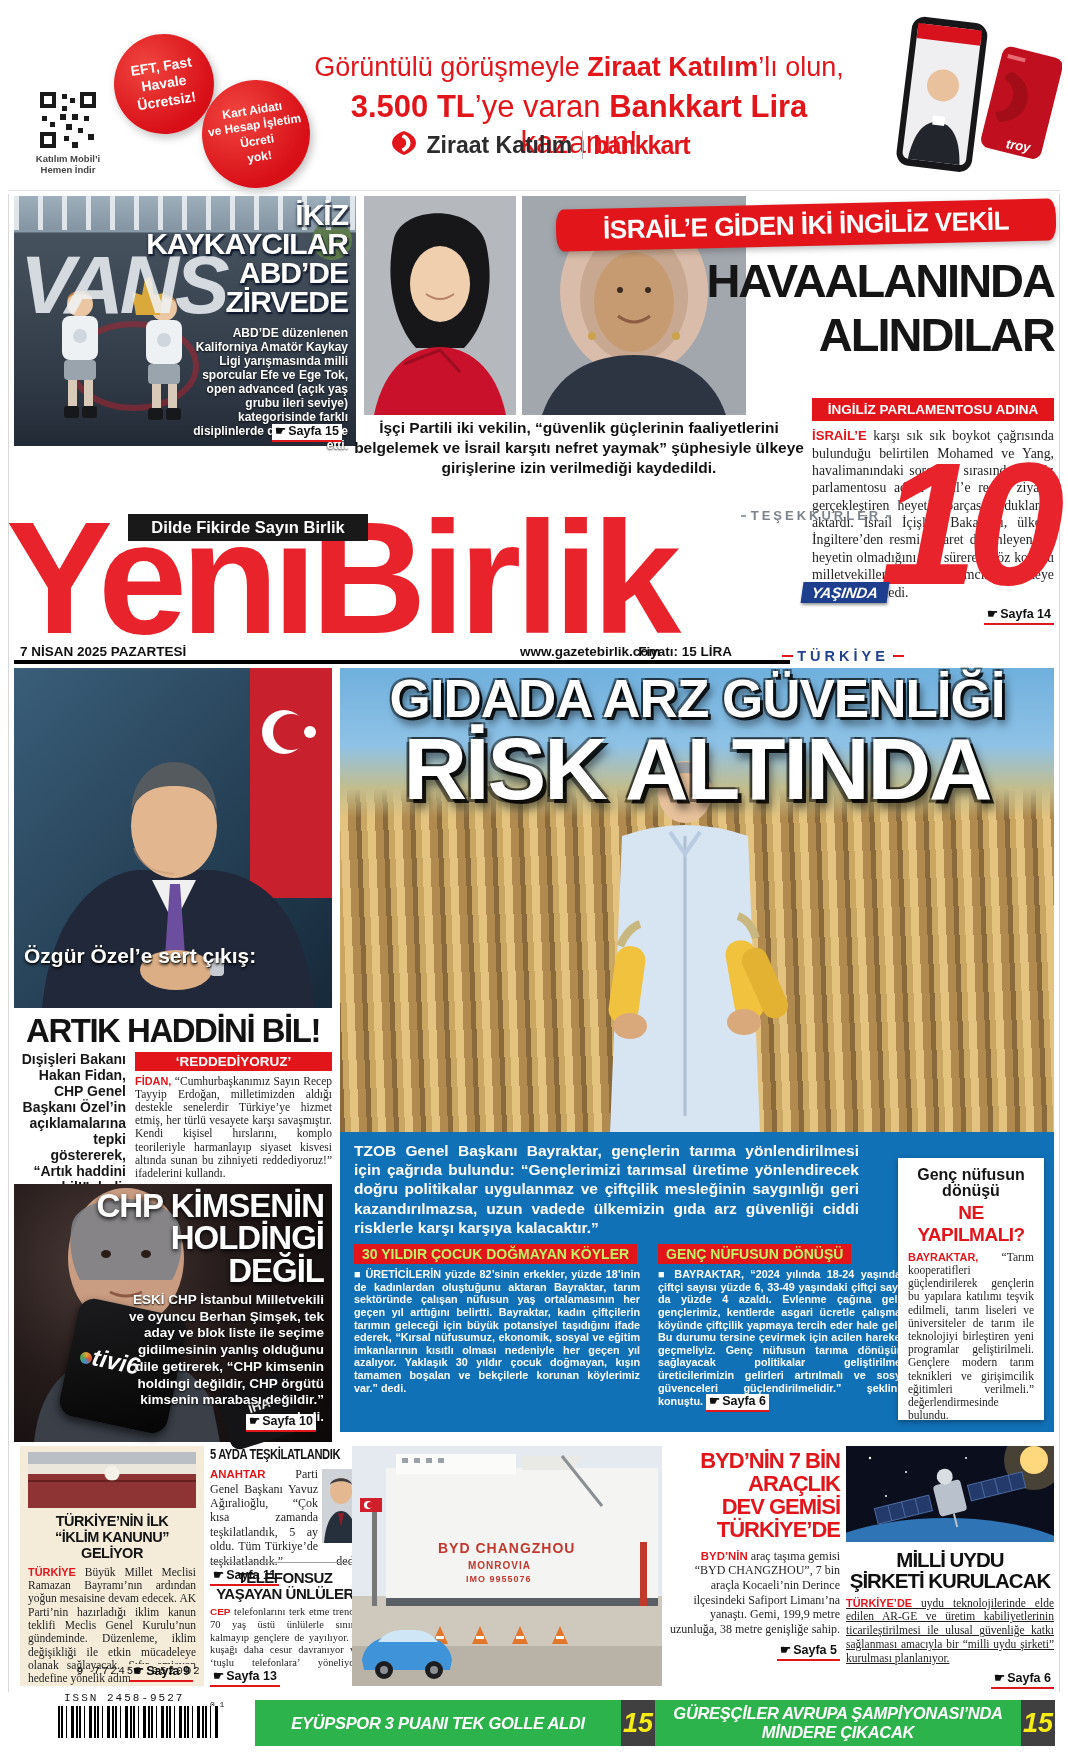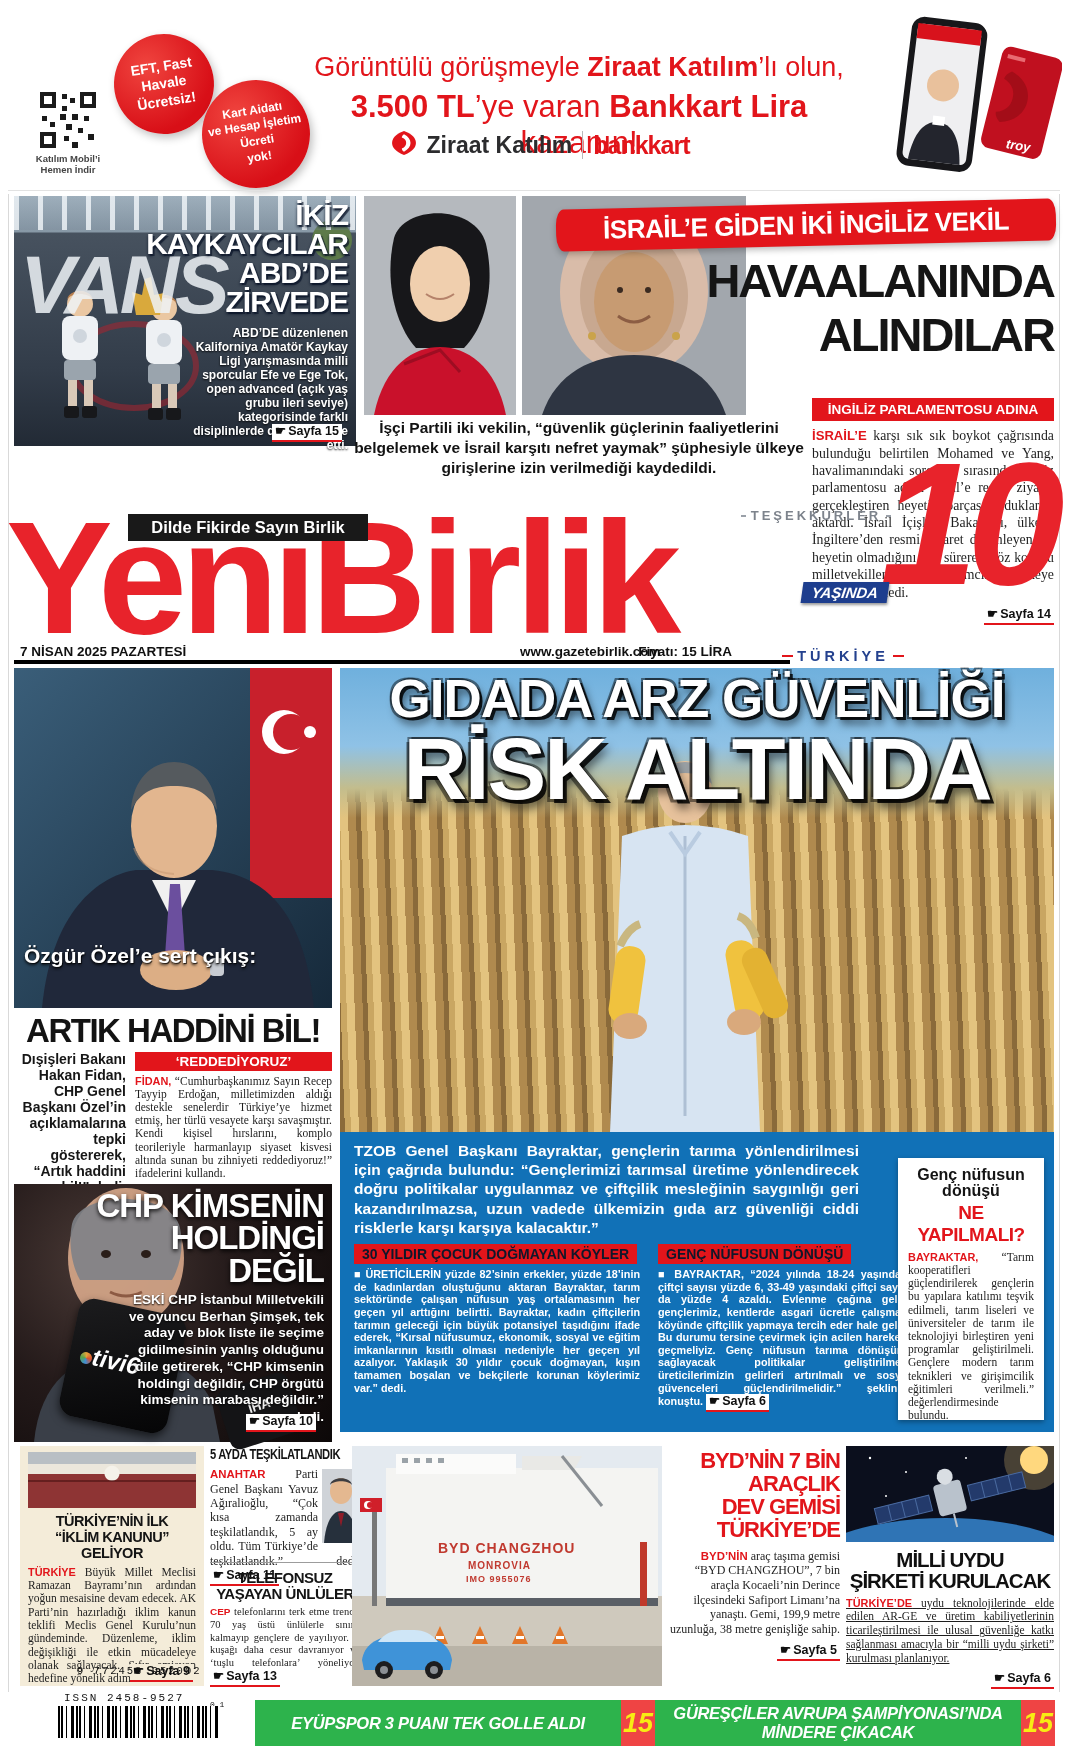--- a/index.html
+++ b/index.html
@@ -112,21 +112,21 @@
      repeating-linear-gradient(88deg,#8a6a3a 0 5px,#c9a662 5px 11px,#e3c37f 11px 19px,#b08a4e 19px 27px);}
   #mainhl{left:344px;top:672px;width:706px;text-align:center;color:#fff;font-weight:bold;}
   #mainhl .h1{font-size:53px;letter-spacing:-1px;line-height:1.02;
      text-shadow:3px 3px 0 rgba(0,0,0,.85),-2px -2px 0 rgba(0,0,0,.45),2px -2px 0 rgba(0,0,0,.45),-2px 2px 0 rgba(0,0,0,.45),4px 7px 9px rgba(0,0,0,.55);}
   #mainhl .h2{font-size:88px;letter-spacing:-2px;line-height:.98;
      text-shadow:4px 4px 0 rgba(0,0,0,.85),-2px -2px 0 rgba(0,0,0,.45),2px -2px 0 rgba(0,0,0,.45),-3px 3px 0 rgba(0,0,0,.45),5px 9px 10px rgba(0,0,0,.55);}
   #mansvg{left:560px;top:740px;}
   #bluebox{left:340px;top:1132px;width:714px;height:300px;background:#1171b7;padding:9px 14px;box-sizing:border-box;}
   #deck{width:505px;color:#fff;font-weight:bold;font-size:15.5px;line-height:1.24;text-align:justify;}
   #cols{display:flex;gap:18px;margin-top:7px;}
-  .colh{background:#e2151b;color:#0f172a;font:bold 14px "Liberation Sans",sans-serif;padding:2px 8px;display:inline-block;}
+  .colh{background:#e2151b;color:#bef264;font:bold 14px "Liberation Sans",sans-serif;padding:2px 8px;display:inline-block;}
   .colb{margin-top:4px;color:#fff;font-weight:bold;font-size:10.8px;line-height:1.17;text-align:justify;}
   #col1{width:286px;}
   #col2{width:252px;}
   #whitebox{left:898px;top:1158px;width:146px;height:262px;background:#fff;padding:9px 10px;box-sizing:border-box;
             box-shadow:0 2px 5px rgba(0,0,0,.35);}
   #whitebox .t1{font:bold 16px "Liberation Sans",sans-serif;text-align:center;line-height:1.02;color:#141414;}
   #whitebox .t2{font:bold 19px "Liberation Sans",sans-serif;text-align:center;color:#e2151b;letter-spacing:-.5px;margin-top:2px;}
   #whitebox .wb{margin-top:5px;font-size:11.5px;line-height:1.15;}
   
   #iklim{left:20px;top:1446px;width:184px;height:240px;background:#f4ecd9;padding:6px 8px;box-sizing:border-box;}
@@ -161,21 +161,21 @@
   #uydu .ub{margin-top:5px;font-size:11.5px;line-height:1.2;text-decoration:underline;}
   #uydu .us{text-align:right;margin-top:2px;}
   
   #issn{left:64px;top:1692px;font:11px "Liberation Mono","DejaVu Sans Mono",monospace;letter-spacing:2px;color:#111;}
   #bsmall{left:210px;top:1700px;font:8px "Liberation Mono","DejaVu Sans Mono",monospace;color:#111;}
   #bars{left:58px;top:1706px;width:160px;height:32px;
     background:repeating-linear-gradient(90deg,#000 0 2px,#fff 2px 3px,#000 3px 5px,#fff 5px 8px,#000 8px 9px,#fff 9px 13px,#000 13px 16px,#fff 16px 18px);}
   #bdigits{left:50px;top:1665px;font:10.5px "Liberation Mono","DejaVu Sans Mono",monospace;letter-spacing:2px;color:#111;margin-left:27px;}
   #greenbar{left:255px;top:1700px;width:800px;height:46px;background:#2db34c;display:flex;align-items:center;}
   .gitem{flex:1;text-align:center;color:#fff;font:bold italic 16.5px "Liberation Sans",sans-serif;letter-spacing:-.3px;}
-  .gnum{width:34px;height:46px;background:#ef4444;color:#f7ec13;font:bold italic 27px "Liberation Sans",sans-serif;
+  .gnum{width:34px;height:46px;background:#404040;color:#f7ec13;font:bold italic 27px "Liberation Sans",sans-serif;
         display:flex;align-items:center;justify-content:center;}
 </style>
 </head>
 <body>
 
 <div class="page">
   <div class="vline" style="left:8px"></div>
   <div class="vline" style="left:1059px"></div>
 
   <section class="abs" id="ad">

